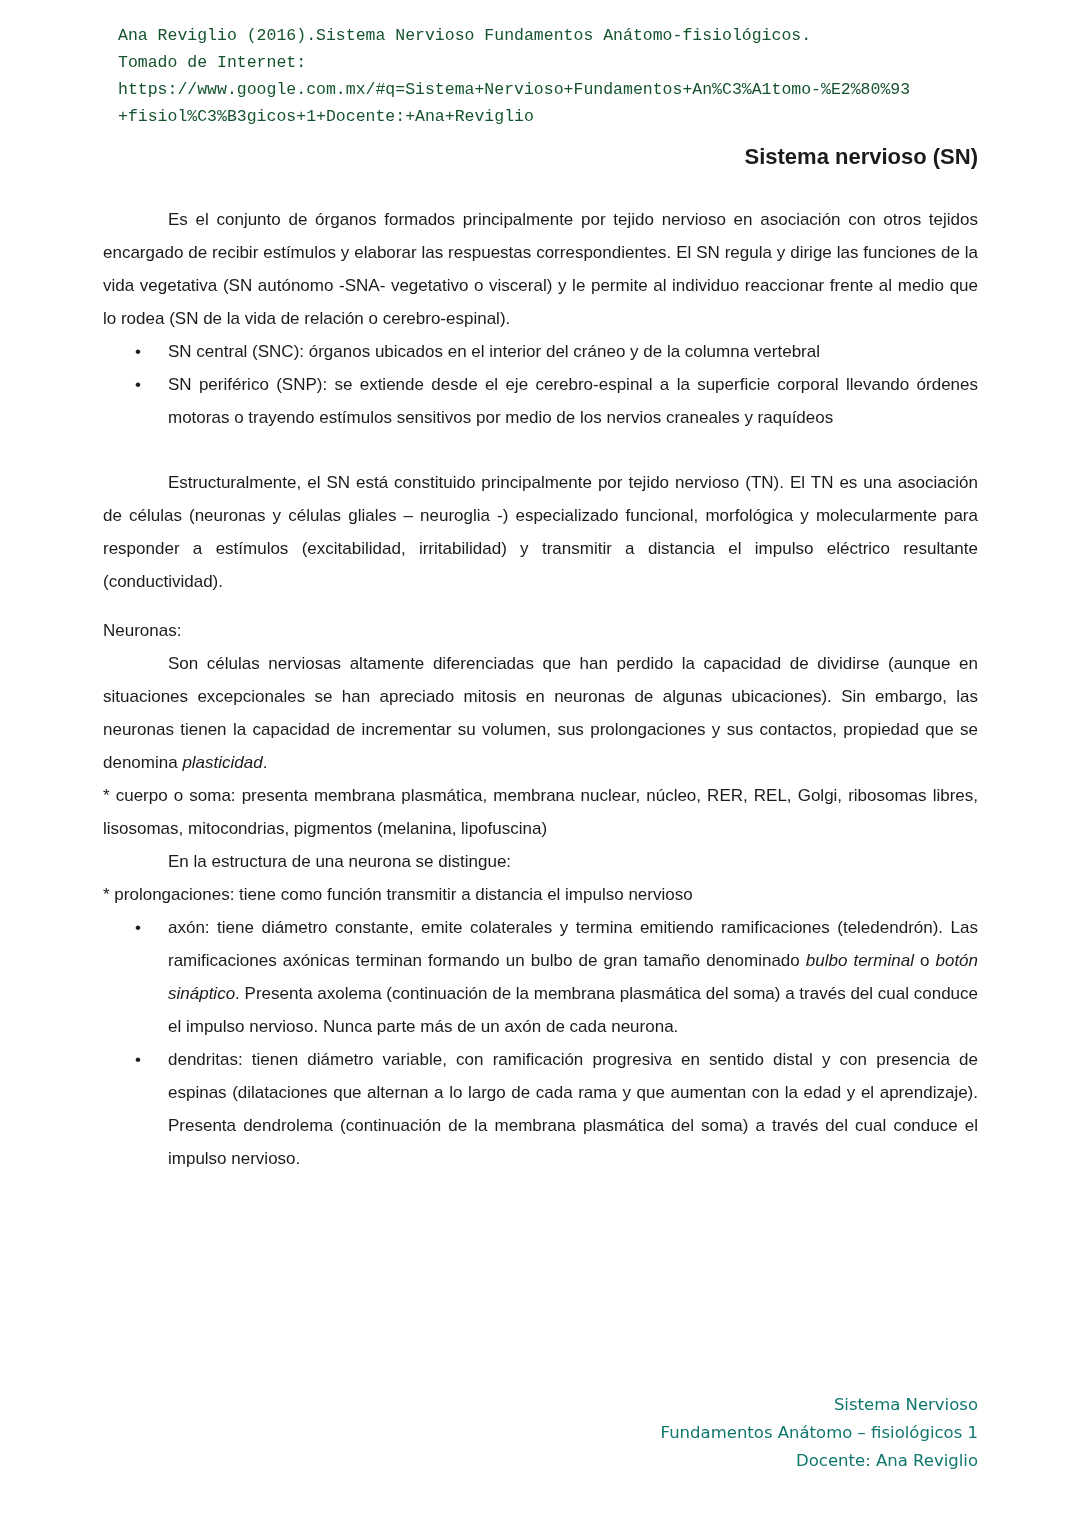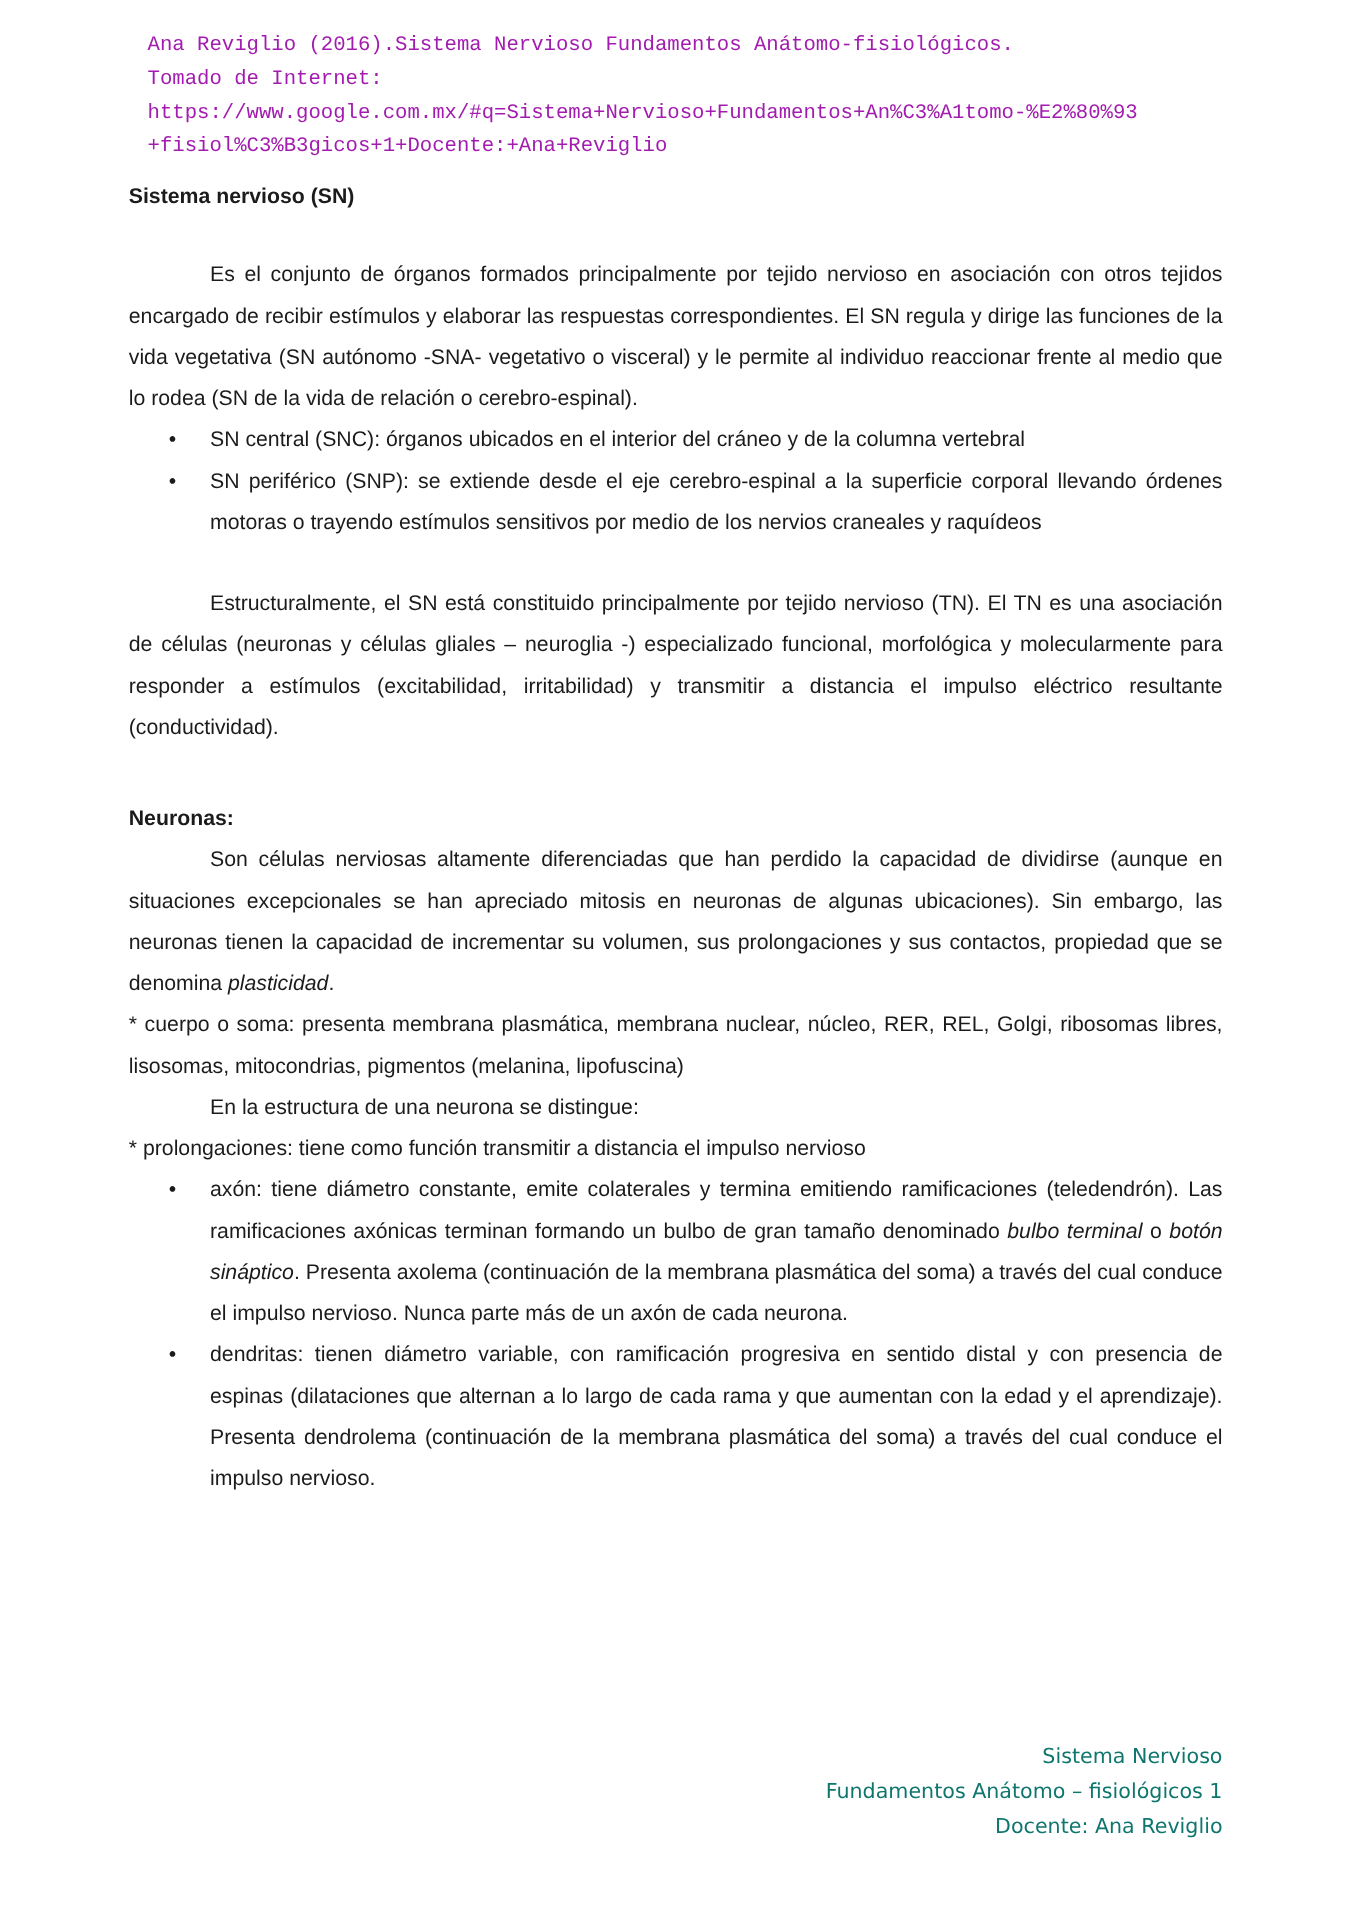--- a/index.html
+++ b/index.html
@@ -10,44 +10,44 @@
     background: #ffffff;
     position: relative;
     overflow: hidden;
     padding: 22px 102px 0 103px;
     font-family: "Liberation Sans", sans-serif;
     font-size: 17px;
     color: #1b1b1b;
   }
   .citation {
     font-family: "Liberation Mono", "DejaVu Sans Mono", monospace;
-    color: #a21caf;
+    color: #14532d;
     font-size: 16.5px;
     line-height: 27px;
     margin-left: 15px;
     margin-bottom: 10px;
     word-break: break-all;
   }
   .doc-title {
-    text-align: left;
+    text-align: right;
     font-weight: bold;
-    font-size: 17px;
+    font-size: 22px;
     line-height: 33px;
     margin-bottom: 30px;
   }
   .para {
     text-align: justify;
     line-height: 33px;
   }
   .indent { text-indent: 65px; }
   .gap-lg { margin-top: 32px; }
   .heading {
-    font-weight: bold;
+    font-weight: normal;
     line-height: 33px;
-    margin-top: 40px;
+    margin-top: 16px;
   }
   .bullets .item { display: flex; }
   .marker {
     width: 65px;
     min-width: 65px;
     padding-left: 32px;
     line-height: 33px;
   }
   .item-text {
     flex: 1;

